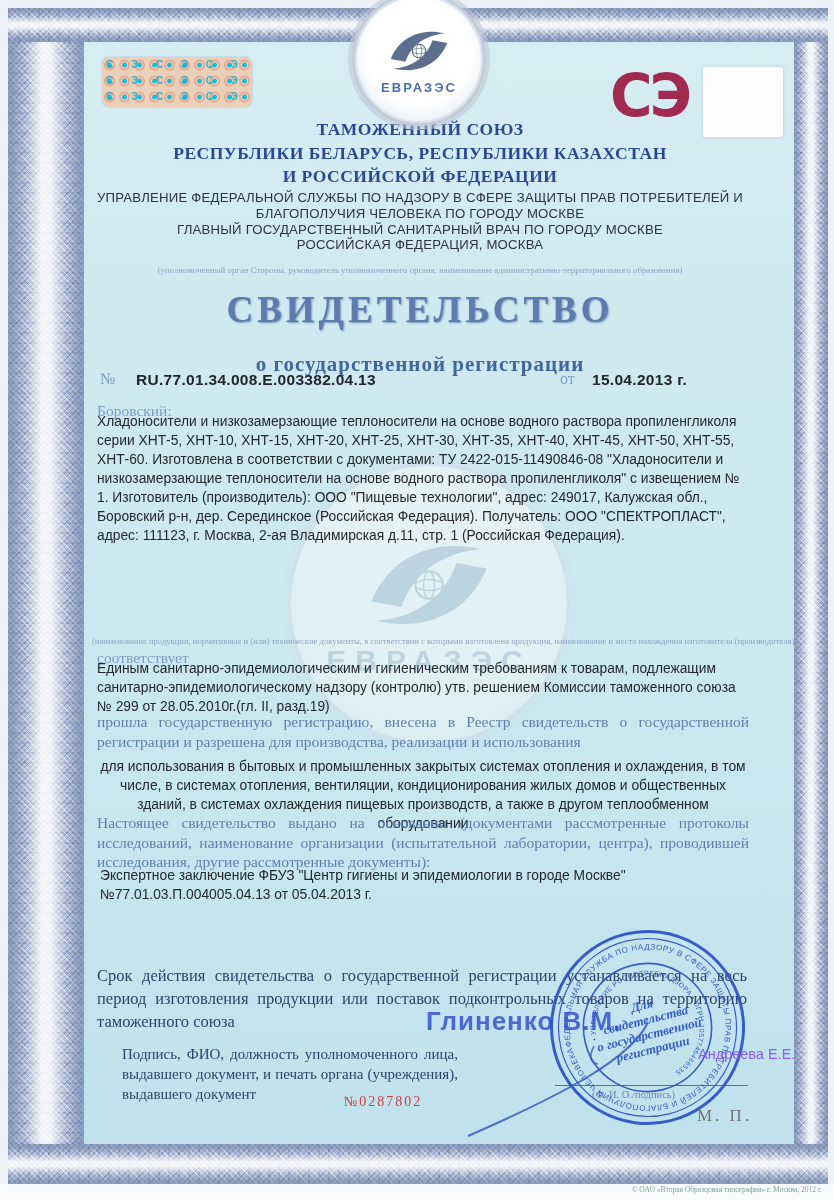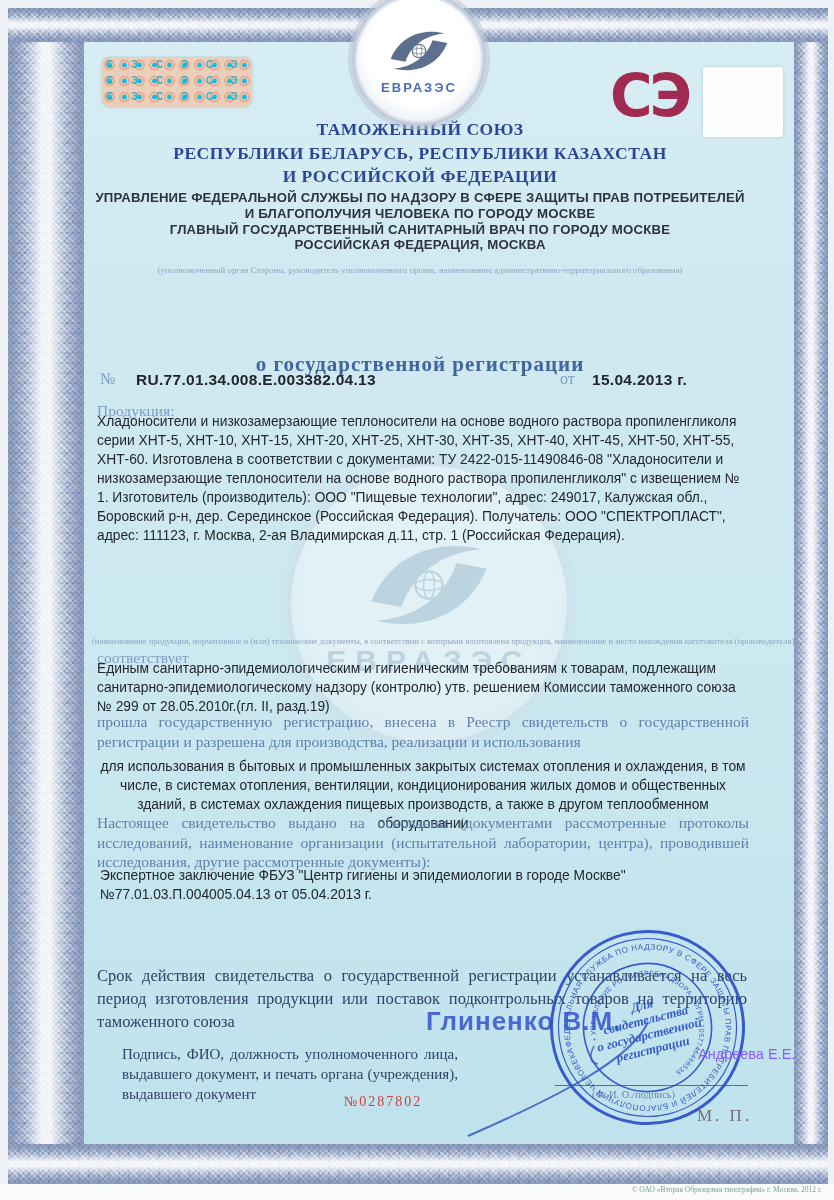--- a/index.html
+++ b/index.html
@@ -37,21 +37,21 @@
       border:3px solid #c2cbd9;box-shadow:0 0 0 4px rgba(185,196,214,.55), inset 0 0 0 2px #dbe2ec;}
   .medallion-top .em-label{font-size:13px;font-weight:bold;color:#4a6fb5;letter-spacing:2px;margin-top:2px;}
   .medallion-wm{left:287px;top:462px;width:276px;height:276px;opacity:.42;z-index:1;
       background:radial-gradient(circle at 50% 45%, #ffffff 60%, #eef3f7 80%, #dde6ee 100%);
       border:4px solid rgba(200,210,225,.8);box-shadow:0 0 0 6px rgba(205,215,228,.4);}
   .medallion-wm .em-label{font-size:30px;font-weight:bold;color:#a8bacb;letter-spacing:9px;margin-top:4px;}
   
   .t-center{position:absolute;left:95px;width:650px;text-align:center;z-index:2;}
   .union-line{font-family:"Liberation Serif",serif;font-weight:bold;font-size:17.5px;
       color:#2c4697;letter-spacing:.5px;line-height:23.5px;}
-  .authority{font-size:13.2px;font-weight:bold;color:#2e3340;line-height:15.8px;letter-spacing:.2px;}
+  .authority{font-size:13.2px;font-weight:normal;color:#2e3340;line-height:15.8px;letter-spacing:.2px;}
   .caption-faint{font-family:"Liberation Serif",serif;font-size:8.8px;color:#8fa5c2;}
   .big-title{font-family:"Liberation Serif",serif;font-weight:bold;font-size:37px;color:#5c7cb0;
       letter-spacing:4px;text-shadow:1px 1px 2px rgba(60,80,130,.55);}
   .sub-title{font-family:"Liberation Serif",serif;font-weight:bold;font-size:21px;color:#41659e;letter-spacing:1px;margin-top:16px;}
   
   .abs{position:absolute;z-index:2;}
   .lbl-faint{font-family:"Liberation Serif",serif;font-size:15.5px;color:#7e9cc4;}
   .body-dark{font-size:13.8px;color:#23272f;line-height:19px;}
   .form-serif{font-family:"Liberation Serif",serif;font-size:15.5px;color:#5f7fae;line-height:19.5px;
       text-align:justify;}
@@ -129,28 +129,29 @@
     <div class="union-line">РЕСПУБЛИКИ БЕЛАРУСЬ, РЕСПУБЛИКИ КАЗАХСТАН</div>
     <div class="union-line">И РОССИЙСКОЙ ФЕДЕРАЦИИ</div>
   </div>
   <div class="t-center authority" style="top:190px;">
     <div>УПРАВЛЕНИЕ ФЕДЕРАЛЬНОЙ СЛУЖБЫ ПО НАДЗОРУ В СФЕРЕ ЗАЩИТЫ ПРАВ ПОТРЕБИТЕЛЕЙ И БЛАГОПОЛУЧИЯ ЧЕЛОВЕКА ПО ГОРОДУ МОСКВЕ</div>
     <div>ГЛАВНЫЙ ГОСУДАРСТВЕННЫЙ САНИТАРНЫЙ ВРАЧ ПО ГОРОДУ МОСКВЕ</div>
     <div>РОССИЙСКАЯ ФЕДЕРАЦИЯ, МОСКВА</div>
   </div>
   <div class="t-center caption-faint" style="top:265px;">(уполномоченный орган Стороны, руководитель уполномоченного органа, наименование административно-территориального образования)</div>
 
+  <div class="t-center big-title" style="top:288px;">СВИДЕТЕЛЬСТВО</div>
   <div class="t-center sub-title" style="top:336px;">о государственной регистрации</div>
 
   <div class="abs num-label" style="left:100px;top:370px;">№</div>
   <div class="abs num-value" style="left:136px;top:371px;text-align:right;">RU.77.01.34.008.Е.003382.04.13</div>
   <div class="abs num-label" style="left:560px;top:370px;">от</div>
   <div class="abs num-value" style="left:592px;top:371px;">15.04.2013 г.</div>
 
-  <div class="abs lbl-faint" style="left:97px;top:402px;z-index:1;">Продукция:</div>
+  <div class="abs lbl-faint" style="left:97px;top:402px;z-index:1;">Боровский:</div>
   <div class="abs body-dark" style="left:97px;top:412px;width:655px;">Хладоносители и низкозамерзающие теплоносители на основе водного раствора пропиленгликоля серии ХНТ-5, ХНТ-10, ХНТ-15, ХНТ-20, ХНТ-25, ХНТ-30, ХНТ-35, ХНТ-40, ХНТ-45, ХНТ-50, ХНТ-55, ХНТ-60. Изготовлена в соответствии с документами: ТУ 2422-015-11490846-08 "Хладоносители и низкозамерзающие теплоносители на основе водного раствора пропиленгликоля" с извещением № 1. Изготовитель (производитель): ООО "Пищевые технологии", адрес: 249017, Калужская обл., Боровский р-н, дер. Серединское (Российская Федерация).  Получатель: ООО "СПЕКТРОПЛАСТ", адрес: 111123, г. Москва, 2-ая Владимирская д.11, стр. 1 (Российская Федерация).</div>
 
   <div class="abs caption-faint wm-caption-clip" style="left:92px;top:636px;width:706px;font-size:8.6px;">(наименование продукции, нормативные и (или) технические документы, в соответствии с которыми изготовлена продукция, наименование и место нахождения изготовителя (производителя), получателя)</div>
 
   <div class="abs lbl-faint" style="left:97px;top:649px;z-index:1;">соответствует</div>
   <div class="abs body-dark" style="left:97px;top:659px;width:652px;">Единым санитарно-эпидемиологическим и гигиеническим требованиям к товарам, подлежащим санитарно-эпидемиологическому надзору (контролю) утв. решением Комиссии таможенного союза № 299 от 28.05.2010г.(гл. II, разд.19)</div>
 
   <div class="abs form-serif" style="left:97px;top:712px;width:652px;">прошла государственную регистрацию, внесена в Реестр свидетельств о государственной регистрации и разрешена для производства, реализации и использования</div>
 
   <div class="abs body-dark" style="left:97px;top:757px;width:652px;text-align:center;">для использования в бытовых и промышленных закрытых системах отопления и охлаждения, в том числе, в системах отопления, вентиляции, кондиционирования жилых домов и общественных зданий, в системах охлаждения пищевых производств, а также в другом теплообменном оборудовании</div>

